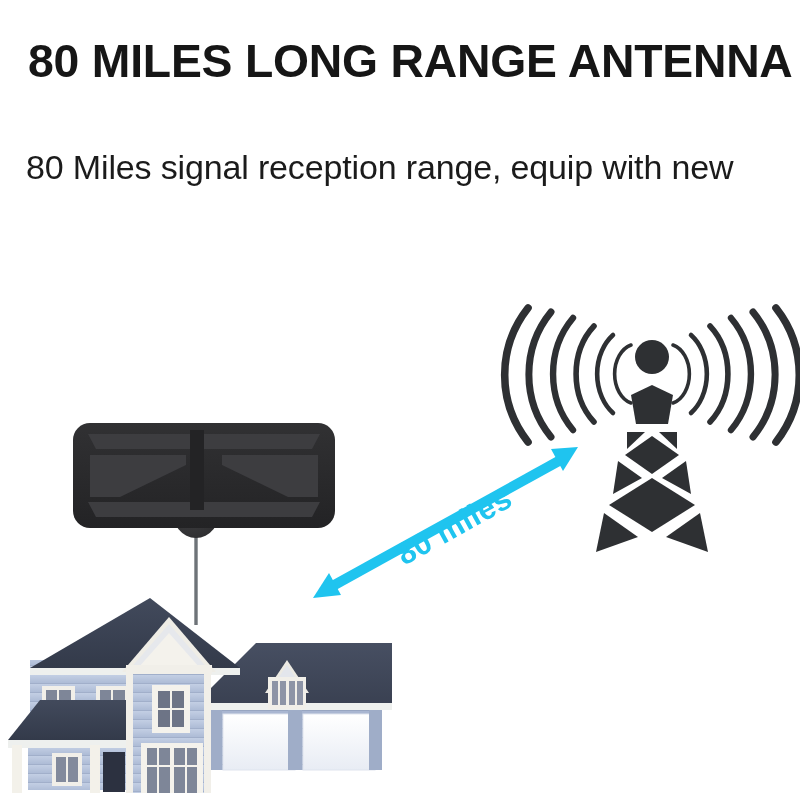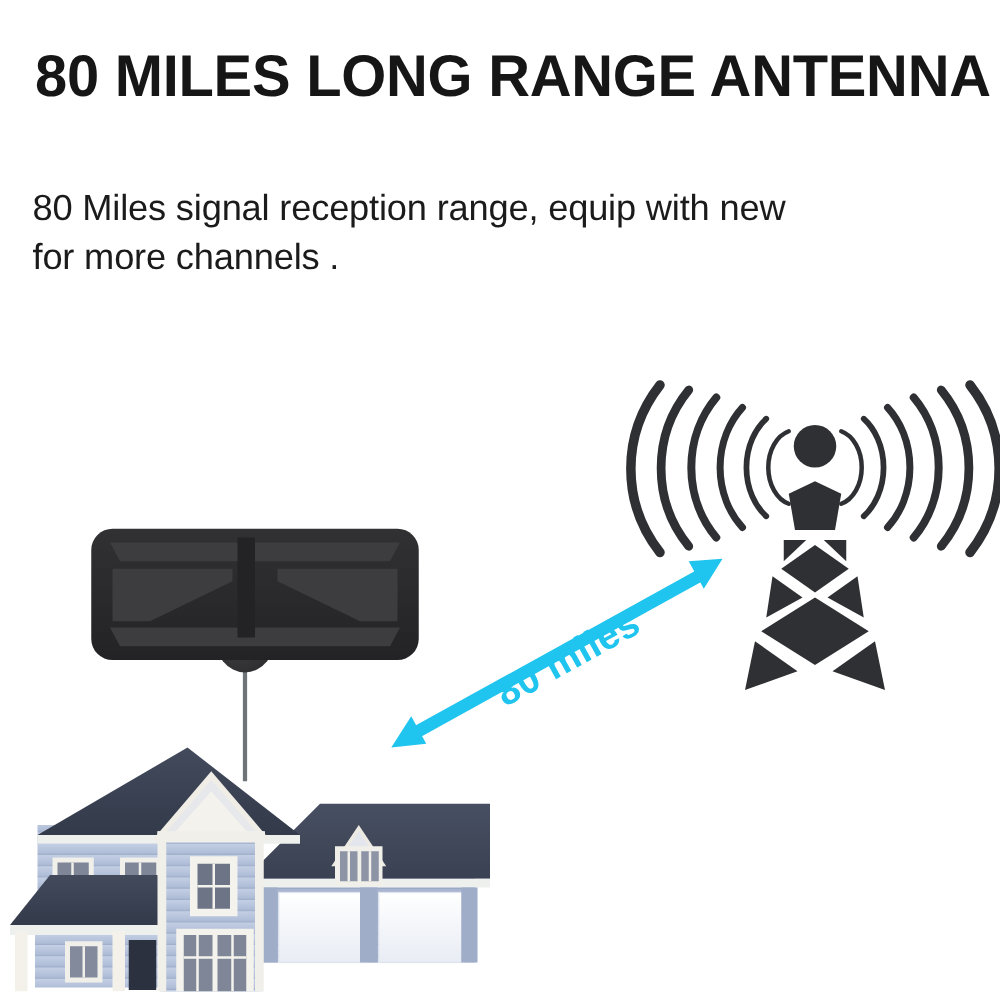--- a/index.html
+++ b/index.html
@@ -26,40 +26,39 @@
     transform-origin:left top;
     white-space:nowrap;
   }
 
   .subcopy{
     position:absolute;
     left:26px; top:148px;
     width:720px;
     font-family:"Liberation Sans", sans-serif;
     font-weight:400;
-    font-size:29px;
+    font-size:34px;
     line-height:39px;
     color:#1b1b1b;
     letter-spacing:-0.15px;
   }
   .subcopy .ln{display:block;white-space:nowrap;}
 
   .art{position:absolute;left:0;top:0;width:800px;height:800px;}
   svg{display:block;overflow:visible;}
 </style>
 </head>
 <body>
 
 <div id="page">
 
   <div class="headline">80 MILES LONG RANGE ANTENNA</div>
 
   <div class="subcopy">
     <span class="ln">80 Miles signal reception range, equip with new</span>
-    <span class="ln">for more channels .</span>
   </div>
 
   <div class="art">
     <svg width="800" height="800" viewBox="0 0 800 800" xmlns="http://www.w3.org/2000/svg">
       <defs>
         <linearGradient id="sidingGrad" x1="0" y1="0" x2="0" y2="1">
           <stop offset="0" stop-color="#c3cfe4"></stop>
           <stop offset="1" stop-color="#abb9d4"></stop>
         </linearGradient>
         <linearGradient id="sidingGradDark" x1="0" y1="0" x2="1" y2="0">

